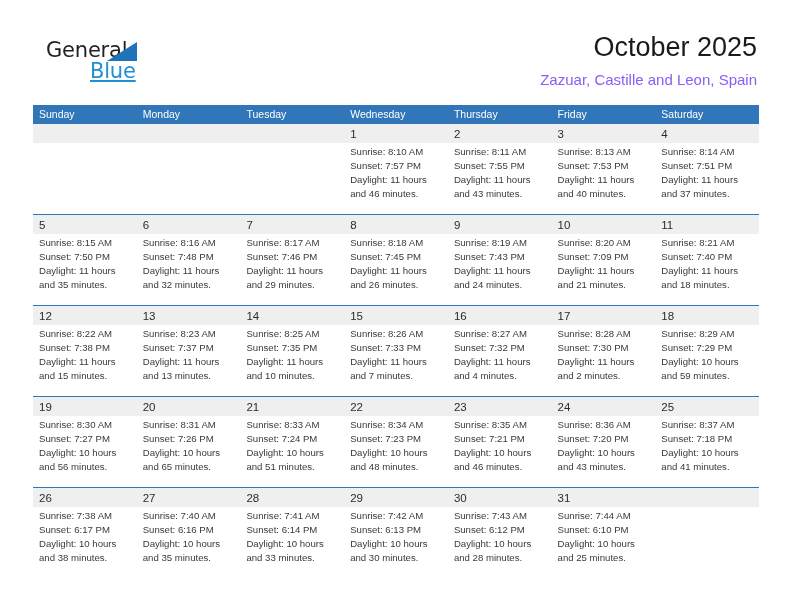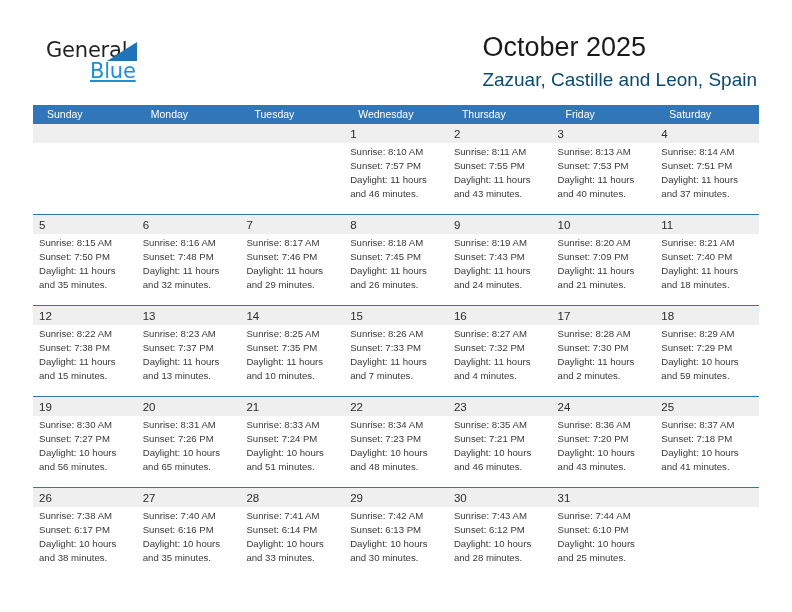--- a/index.html
+++ b/index.html
@@ -64,34 +64,35 @@
     letter-spacing: -0.2px;
     color: #1f8fd6;
     font-family: "DejaVu Sans", sans-serif;
     font-weight: 400;
     text-decoration: underline;
   }
   .title-block {
     position: absolute;
     right: 35px;
     top: 30px;
+    text-align: right;
   }
   .cal-title {
     font-size: 27px;
     font-weight: 400;
     color: #1a1a1a;
     line-height: 34px;
     letter-spacing: 0px;
     white-space: nowrap;
   }
   .cal-subtitle {
     margin-top: 7px;
-    font-size: 19px;
+    font-size: 15px;
     font-weight: 400;
-    color: #0c4a6e;
+    color: #8b5cf6;
     line-height: 18px;
     white-space: nowrap;
   }
 
   
   .calendar {
     position: absolute;
     left: 33px;
     top: 105px;
     width: 726px;
@@ -99,21 +100,21 @@
   .dow-row {
     display: flex;
     background: #3176b8;
     height: 19px;
   }
   .dow-cell {
     flex: 1 1 0;
     color: #ffffff;
     font-size: 10.5px;
     line-height: 19px;
-    padding-left: 14px;
+    padding-left: 6px;
     box-sizing: border-box;
     overflow: hidden;
     white-space: nowrap;
   }
   .week-row {
     position: relative;
     display: flex;
     height: 90px;
     border-top: 1.6px solid #3176b8;
   }

